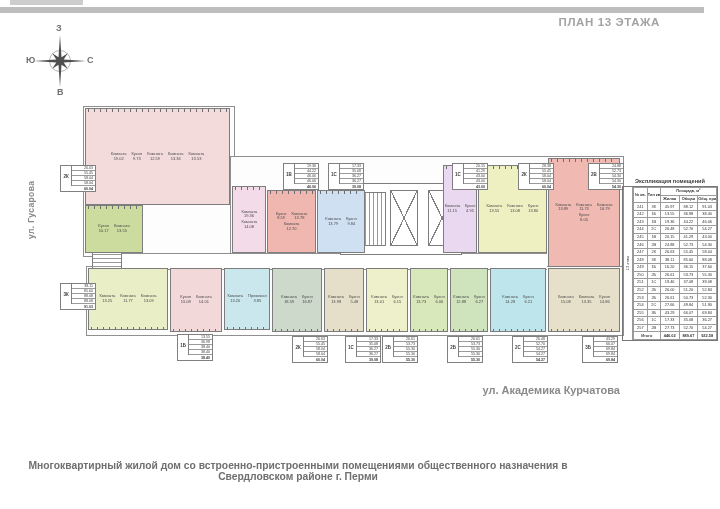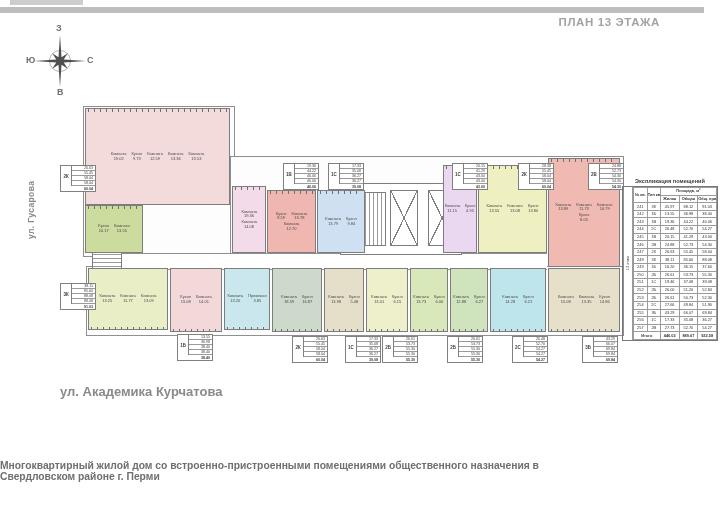--- a/index.html
+++ b/index.html
@@ -12,23 +12,23 @@
   .bar-small{left:10px;top:0;width:73px;height:5px;background:#cdcdcd;}
   .bar-long{left:0;top:7px;width:704px;height:6px;background:#bdbdbd;}
   
   .plan-title{top:16px;right:60px;font-size:11.5px;font-weight:700;color:#a3a3a3;letter-spacing:.6px;}
   
   .compass-star{left:33px;top:34px;width:54px;height:54px;}
   .cmp-lbl{font-size:9px;color:#707070;font-weight:600;}
   
   .street-left{left:26px;top:168px;height:84px;writing-mode:vertical-rl;transform:rotate(180deg);
     font-size:8.5px;color:#8a8a8a;font-weight:600;letter-spacing:.4px;text-align:center;}
-  .street-bottom{left:60px;top:384px;width:560px;text-align:left;font-size:13px;color:#8a8a8a;font-weight:600;}
-  
-  .caption{left:0;top:460px;width:596px;font-size:10.3px;font-weight:700;color:#6f6f6f;}
+  .street-bottom{left:60px;top:384px;width:560px;text-align:right;font-size:11px;color:#8a8a8a;font-weight:600;}
+  
+  .caption{left:0;top:460px;width:596px;text-align:center;font-size:10.3px;font-weight:700;color:#6f6f6f;}
   
   .shell{border:1px solid #8f8f8f;background:#fdfdfd;}
   .corridor{border-top:1px solid #8f8f8f;border-bottom:1px solid #8f8f8f;background:#ffffff;}
   
   .unit{position:absolute;border:1px solid #7d7d7d;box-sizing:border-box;display:flex;flex-wrap:wrap;
     align-content:center;justify-content:center;gap:1px 5px;overflow:hidden;z-index:3;}
   .unit::after{content:"";position:absolute;left:2px;right:2px;height:2.5px;
     background:repeating-linear-gradient(90deg,#6f6f6f 0 1px,transparent 1px 6px);}
   .unit[data-edge="top"]::after{top:0;}
   .unit[data-edge="bottom"]::after{bottom:0;}

